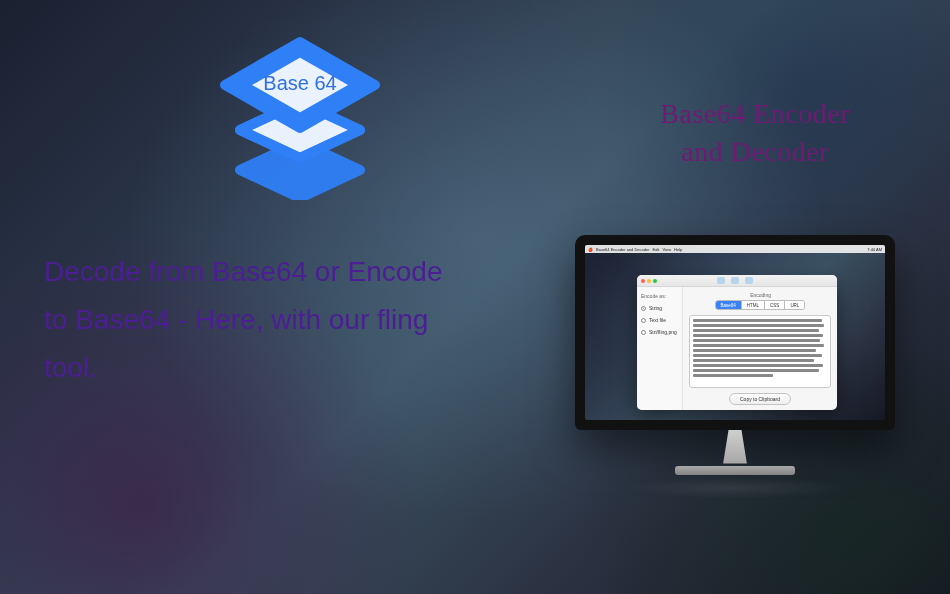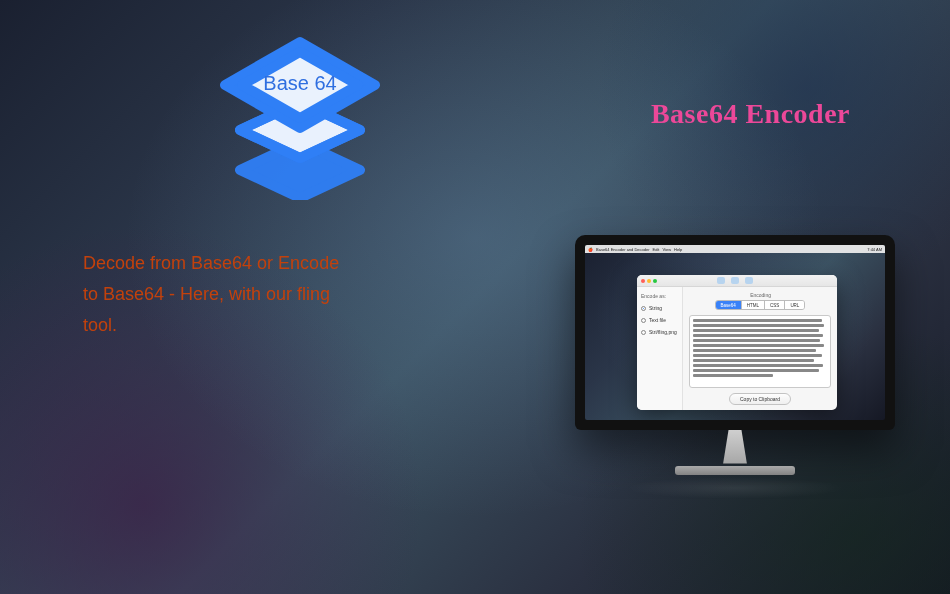--- a/index.html
+++ b/index.html
@@ -29,37 +29,36 @@
   .logo svg { width: 100%; height: 100%; }
 
   
   .title {
     position: absolute;
     right: 100px;
     top: 95px;
     text-align: center;
     font-family: "Georgia", "Times New Roman", serif;
     font-size: 28px;
-    font-weight: 700;
+    font-weight: 400;
     line-height: 1.35;
     letter-spacing: 0.5px;
-    color: #ec4899;
+    color: #701a75;
   }
 
   
   .desc {
     position: absolute;
     left: 44px;
     top: 248px;
     width: 460px;
-    font-size: 18px;
+    font-size: 28px;
     line-height: 1.72;
-    color: #c2410c;
+    color: #4c1d95;
     font-weight: 300;
-    margin-left: 39px;
   }
 
   
   .monitor {
     position: absolute;
     right: 55px;
     top: 235px;
     width: 320px;
     height: 260px;
   }
@@ -208,20 +207,21 @@
       <polygon points="100,72 40,100 100,128 160,100"></polygon>
       <polygon points="100,12 25,55 100,98 175,55" fill="#2f7ff6"></polygon>
       <polygon points="100,22 42,55 100,88 158,55" fill="#eaf2fd"></polygon>
     </g>
     <text x="100" y="60" text-anchor="middle" font-family="Arial" font-size="20" fill="#2f6fe0">Base 64</text>
   </svg>
 </div>
 
 <div class="title">
   <div>Base64 Encoder</div>
+  <div>and Decoder</div>
 </div>
 
 <div class="desc">
   <div>Decode from Base64 or Encode</div>
   <div>to Base64 - Here, with our fling</div>
   <div>tool.</div>
 </div>
 
 <div class="monitor">
   <div class="monitor-body">

